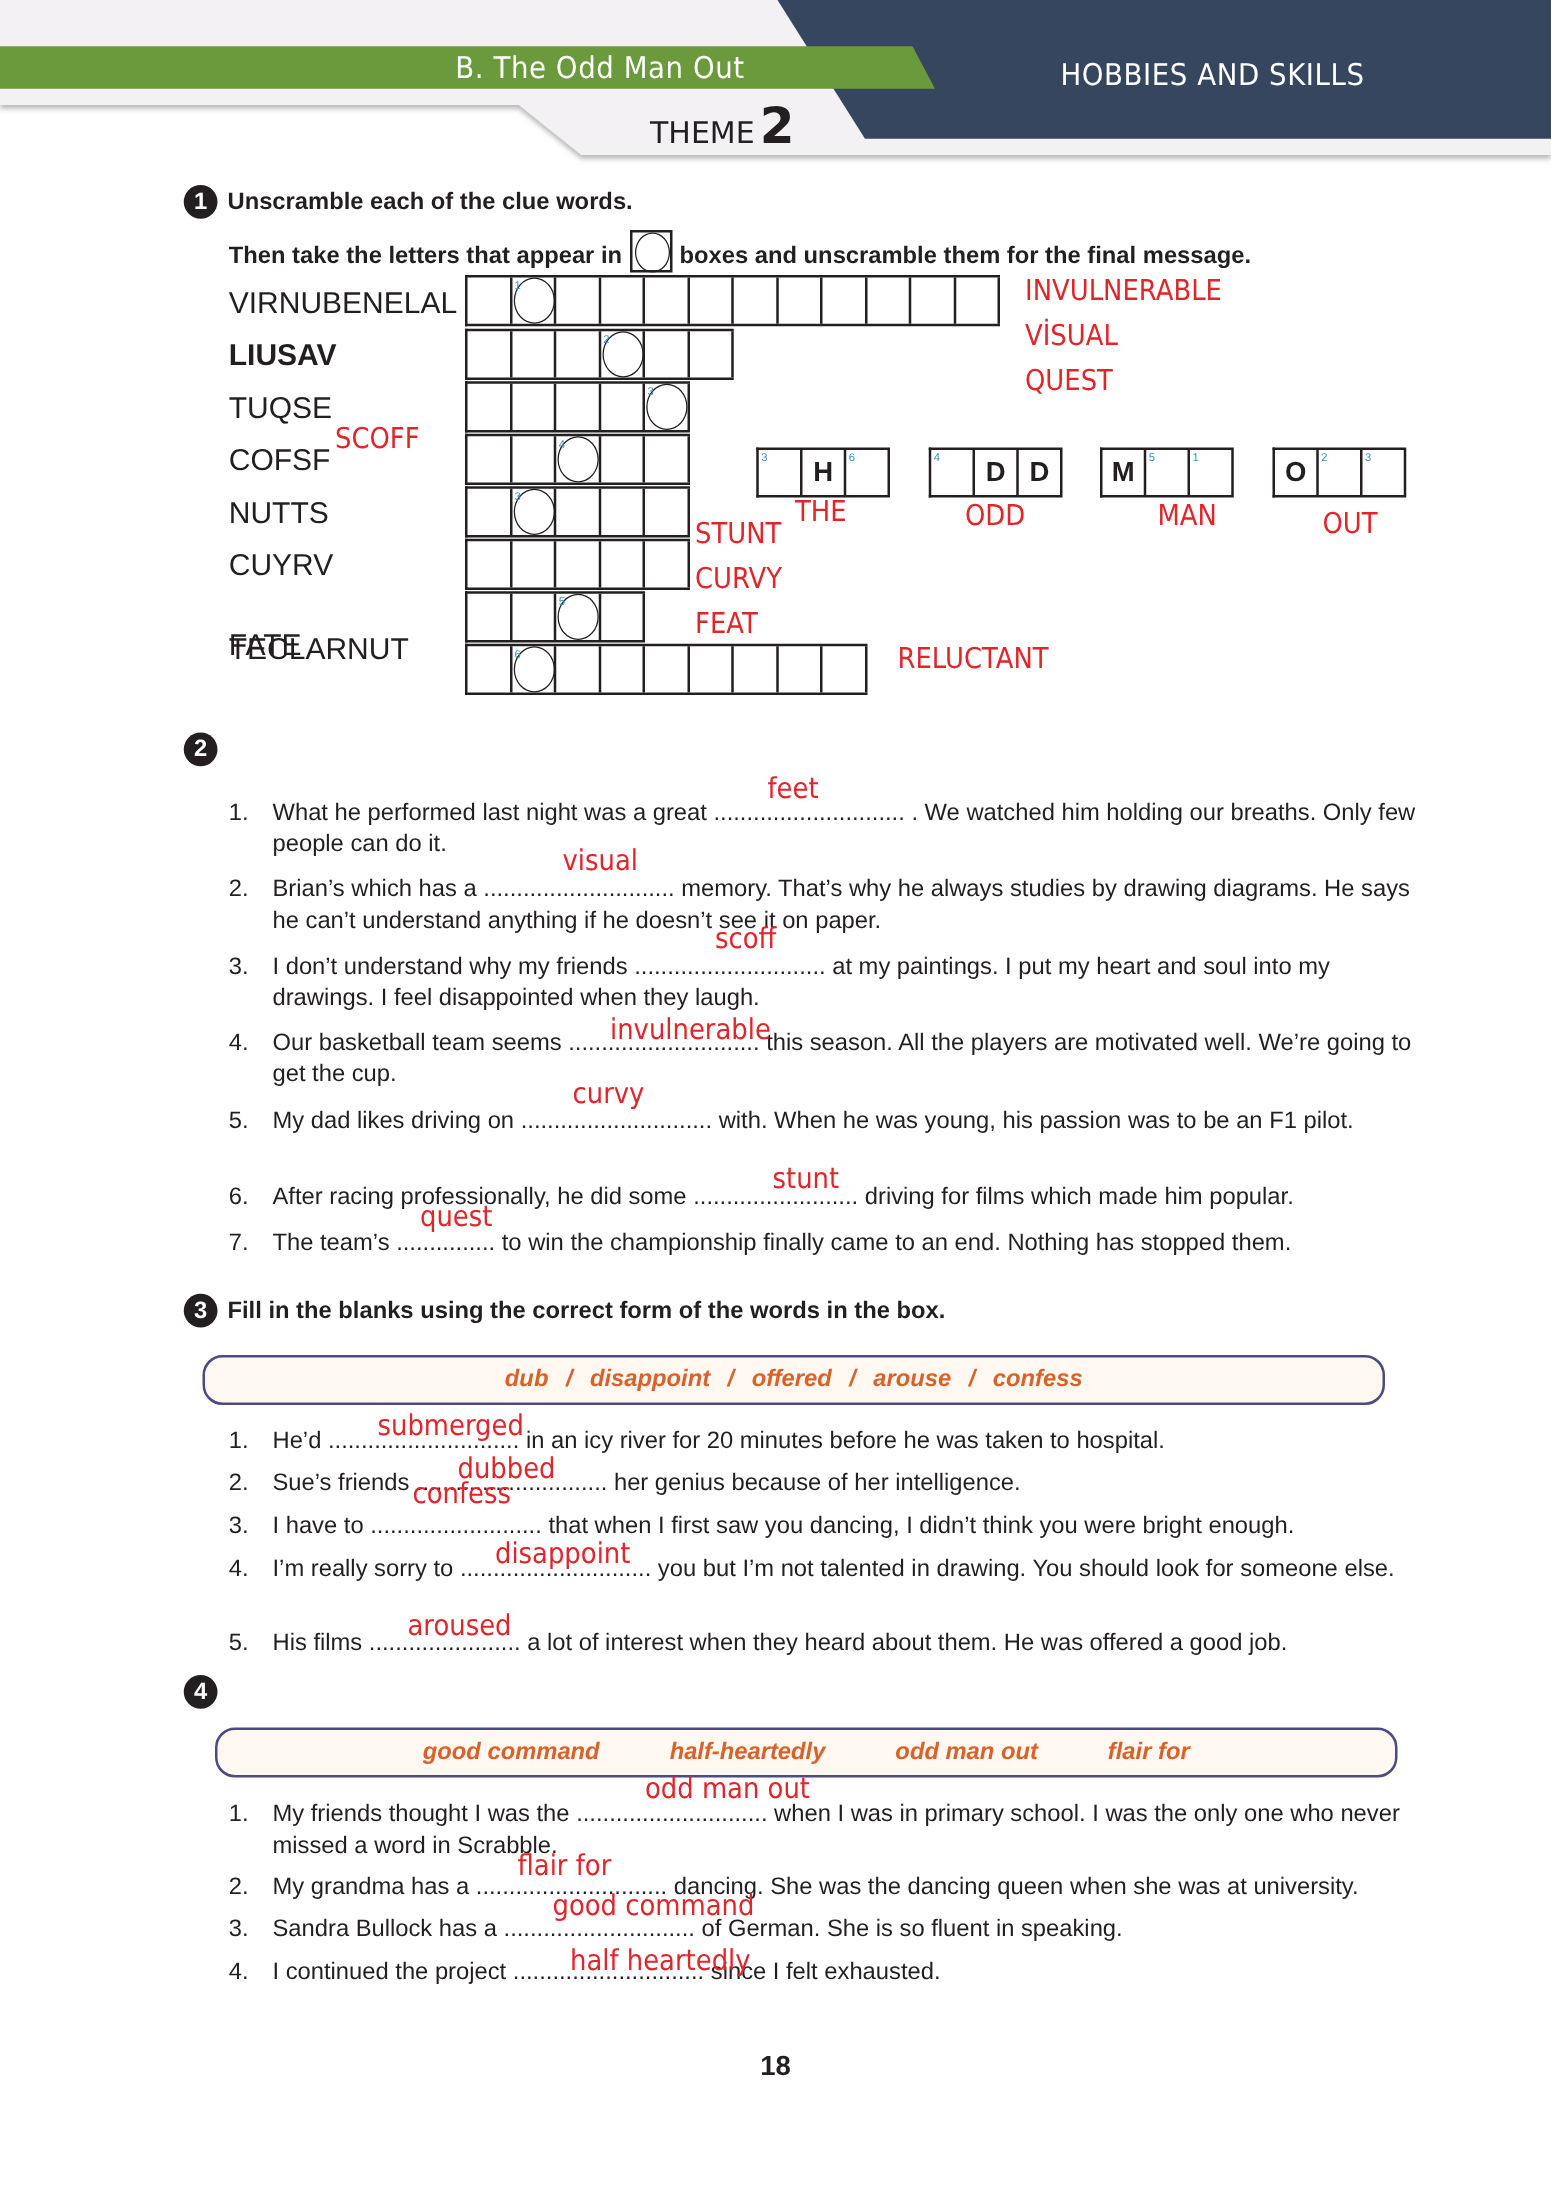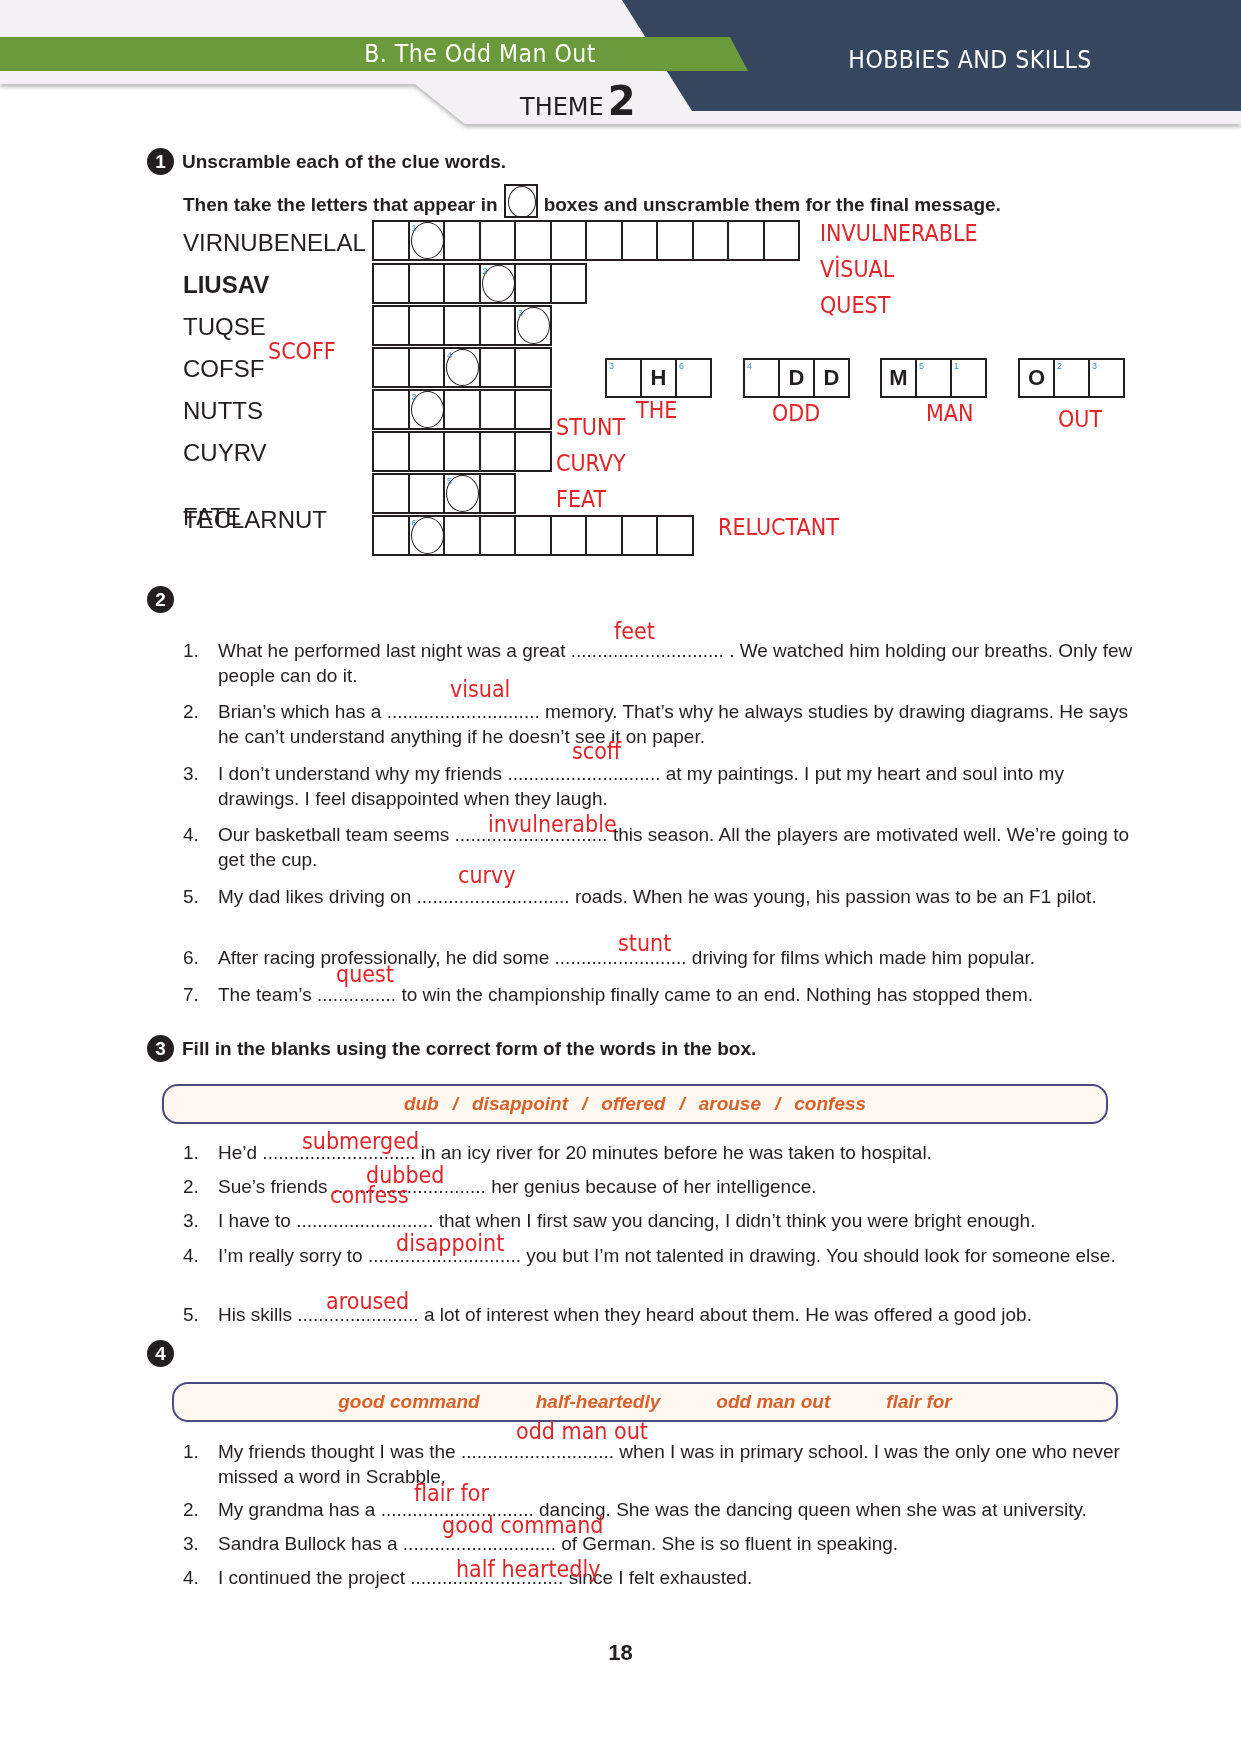--- a/index.html
+++ b/index.html
@@ -256,21 +256,21 @@
       <span class="t"><span>I don’t understand why my friends</span> <span class="dots">.............................</span> <span>at my paintings. I put my heart and soul into my drawings. I feel disappointed when they laugh.</span></span>
     </div>
     <div class="hand" style="left: 572px; top: 738px;">scoff</div>
     <div class="sent" style="top: 822px;">
       <span class="n">4.</span>
       <span class="t"><span>Our basketball team seems</span> <span class="dots">.............................</span> <span>this season. All the players are motivated well. We’re going to get the cup.</span></span>
     </div>
     <div class="hand" style="left: 488px; top: 811px;">invulnerable</div>
     <div class="sent" style="top: 884px;">
       <span class="n">5.</span>
-      <span class="t"><span>My dad likes driving on</span> <span class="dots">.............................</span> <span>roads. When he was young, his passion was to be an F1 pilot.</span></span>
+      <span class="t"><span>My dad likes driving on</span> <span class="dots">.............................</span> <span>with. When he was young, his passion was to be an F1 pilot.</span></span>
     </div>
     <div class="hand" style="left: 458px; top: 862px;">curvy</div>
     <div class="sent" style="top: 945px;">
       <span class="n">6.</span>
       <span class="t"><span>After racing professionally, he did some</span> <span class="dots">.........................</span> <span>driving for films which made him popular.</span></span>
     </div>
     <div class="hand" style="left: 618px; top: 930px;">stunt</div>
     <div class="sent" style="top: 982px;">
       <span class="n">7.</span>
       <span class="t"><span>The team’s</span> <span class="dots">...............</span> <span>to win the championship finally came to an end. Nothing has stopped them.</span></span>
@@ -309,21 +309,21 @@
       <span class="t"><span>I have to</span> <span class="dots">..........................</span> <span>that when I first saw you dancing, I didn’t think you were bright enough.</span></span>
     </div>
     <div class="hand" style="left: 330px; top: 1182px;">confess</div>
     <div class="sent" style="top: 1243px;">
       <span class="n">4.</span>
       <span class="t"><span>I’m really sorry to</span> <span class="dots">.............................</span> <span>you but I’m not talented in drawing. You should look for someone else.</span></span>
     </div>
     <div class="hand" style="left: 396px; top: 1230px;">disappoint</div>
     <div class="sent" style="top: 1302px;">
       <span class="n">5.</span>
-      <span class="t"><span>His skills</span> <span class="dots">.......................</span> <span>a lot of interest when they heard about them. He was offered a good job.</span></span>
+      <span class="t"><span>His films</span> <span class="dots">.......................</span> <span>a lot of interest when they heard about them. He was offered a good job.</span></span>
     </div>
     <div class="hand" style="left: 326px; top: 1288px;">aroused</div>
   </div>
 
 <div class="ex-head" style="top:1340px">
   <span class="ex-num">4</span>
 </div>
 <div class="word-box" id="ex4-box" style="left:172px; top:1382px; width:946px;">
     <span class="w4">good command</span>
     <span class="w4">half-heartedly</span>

